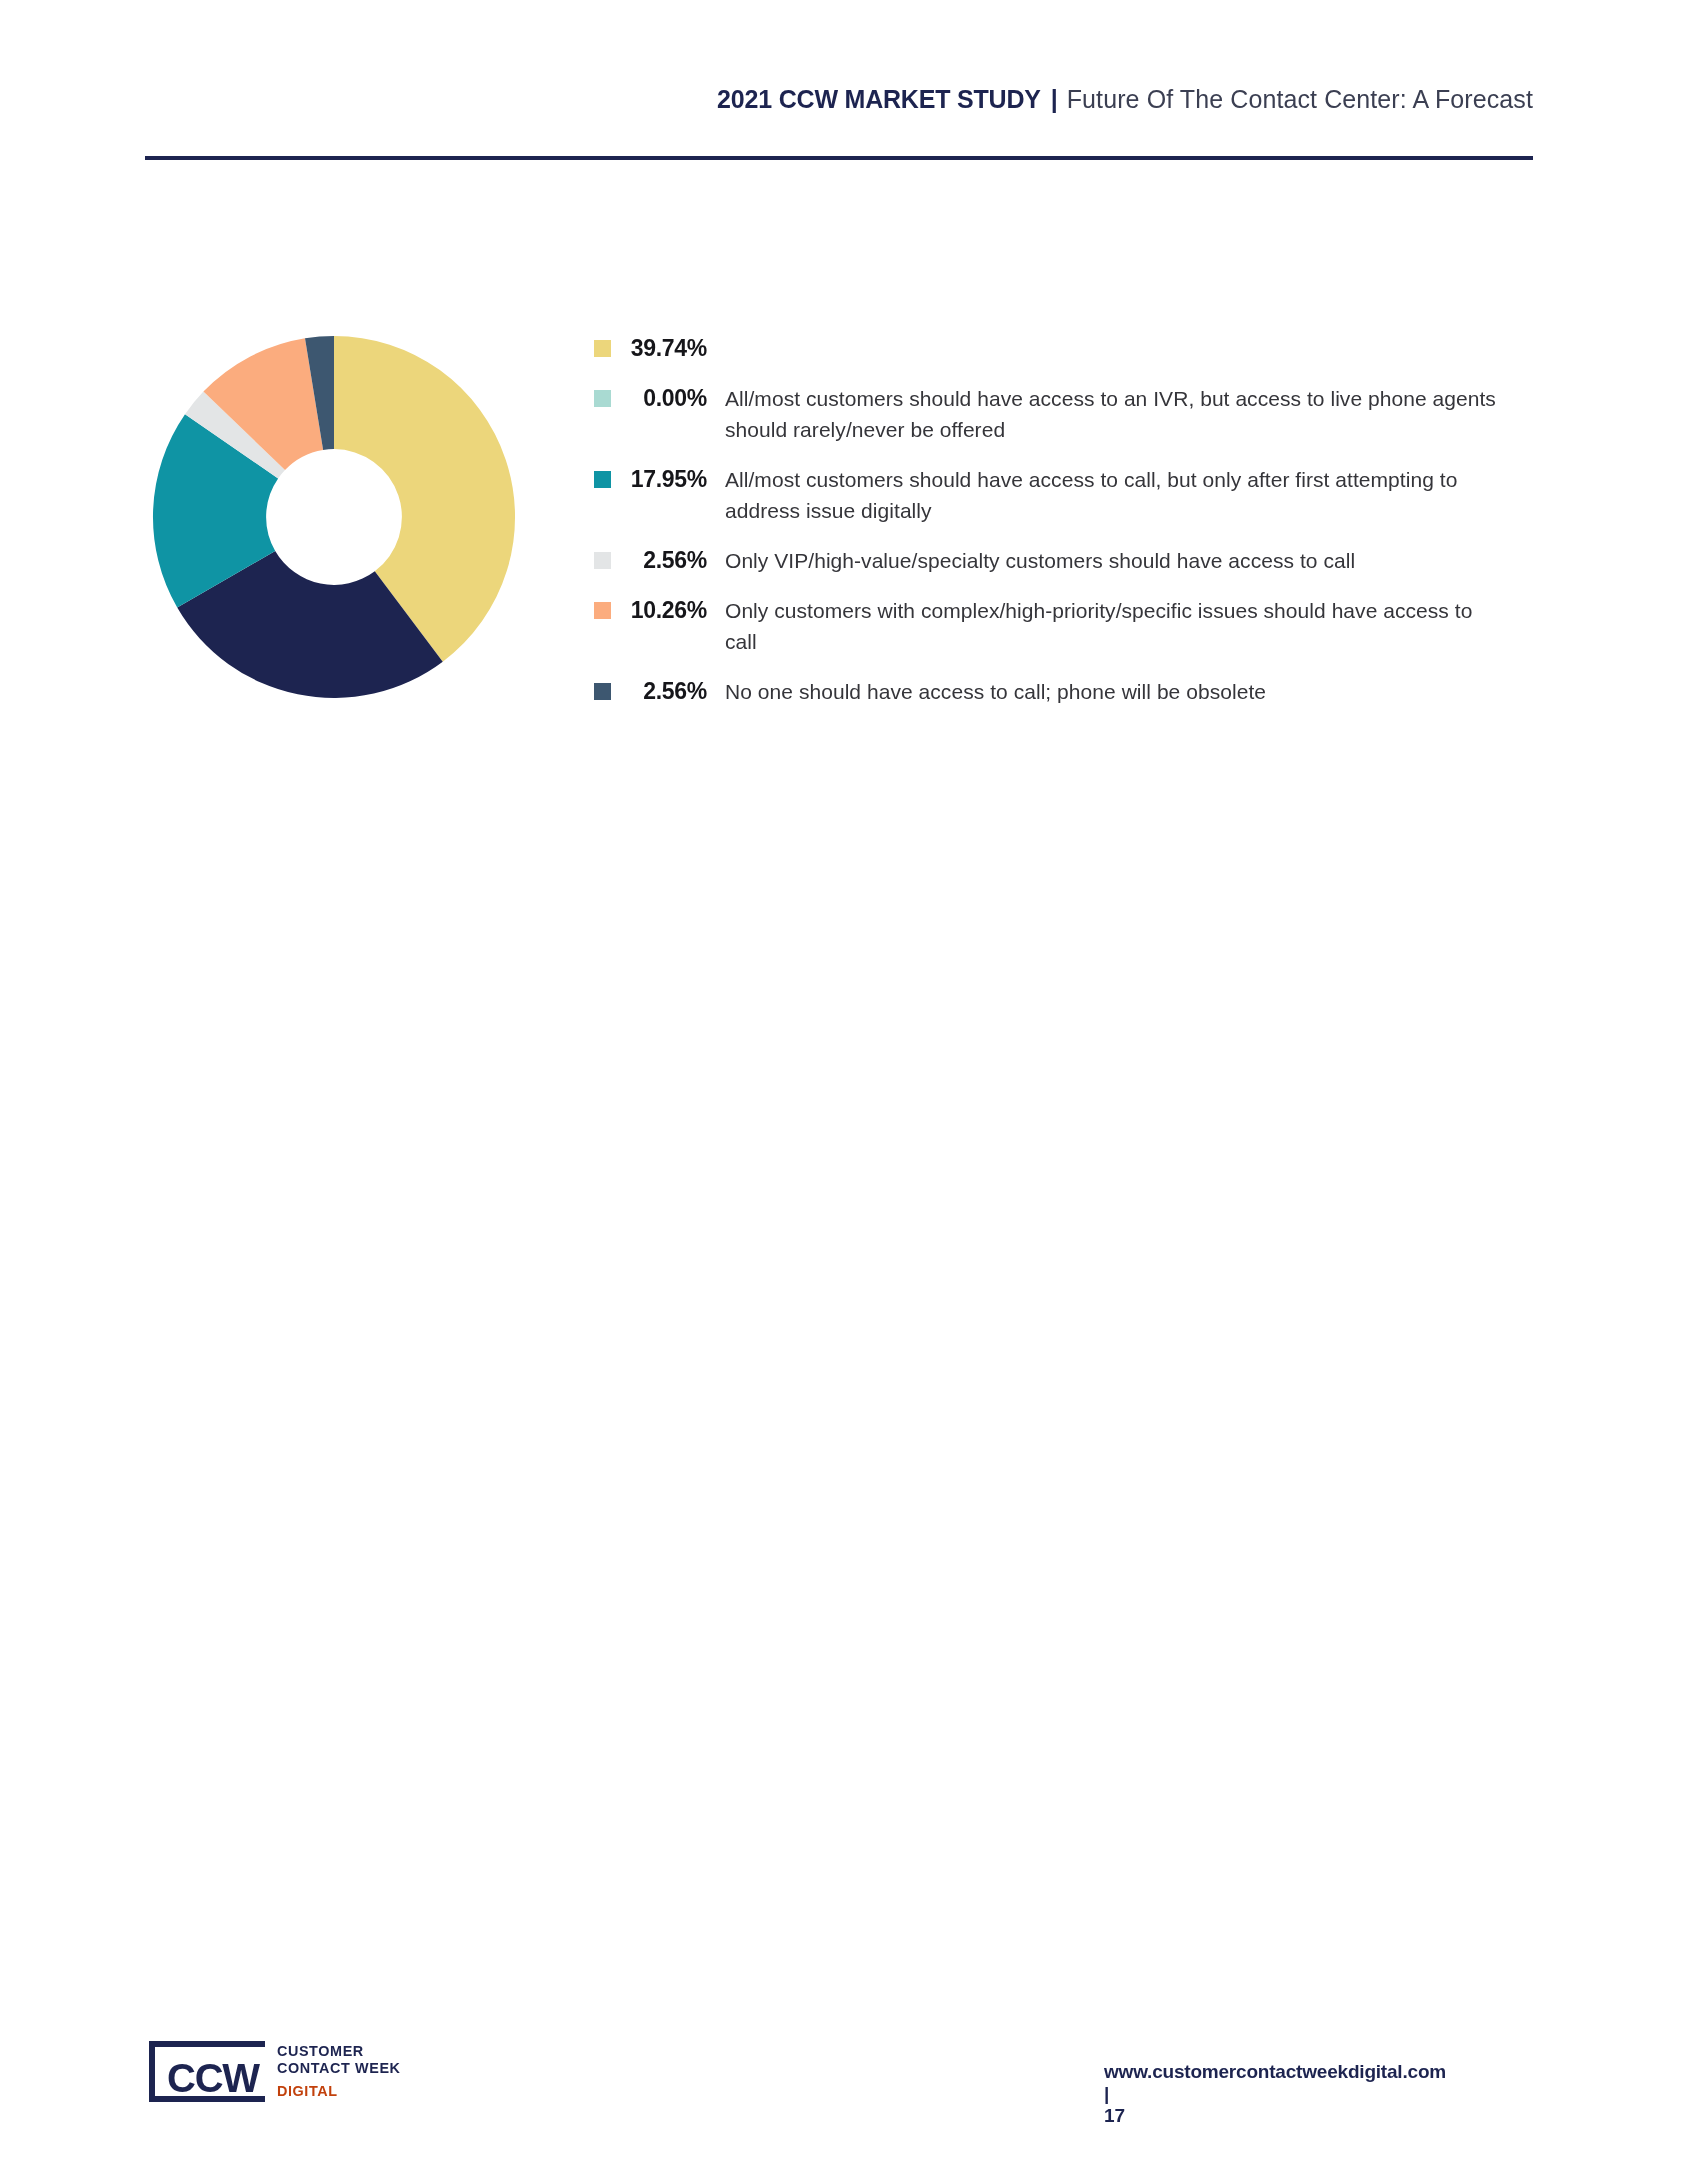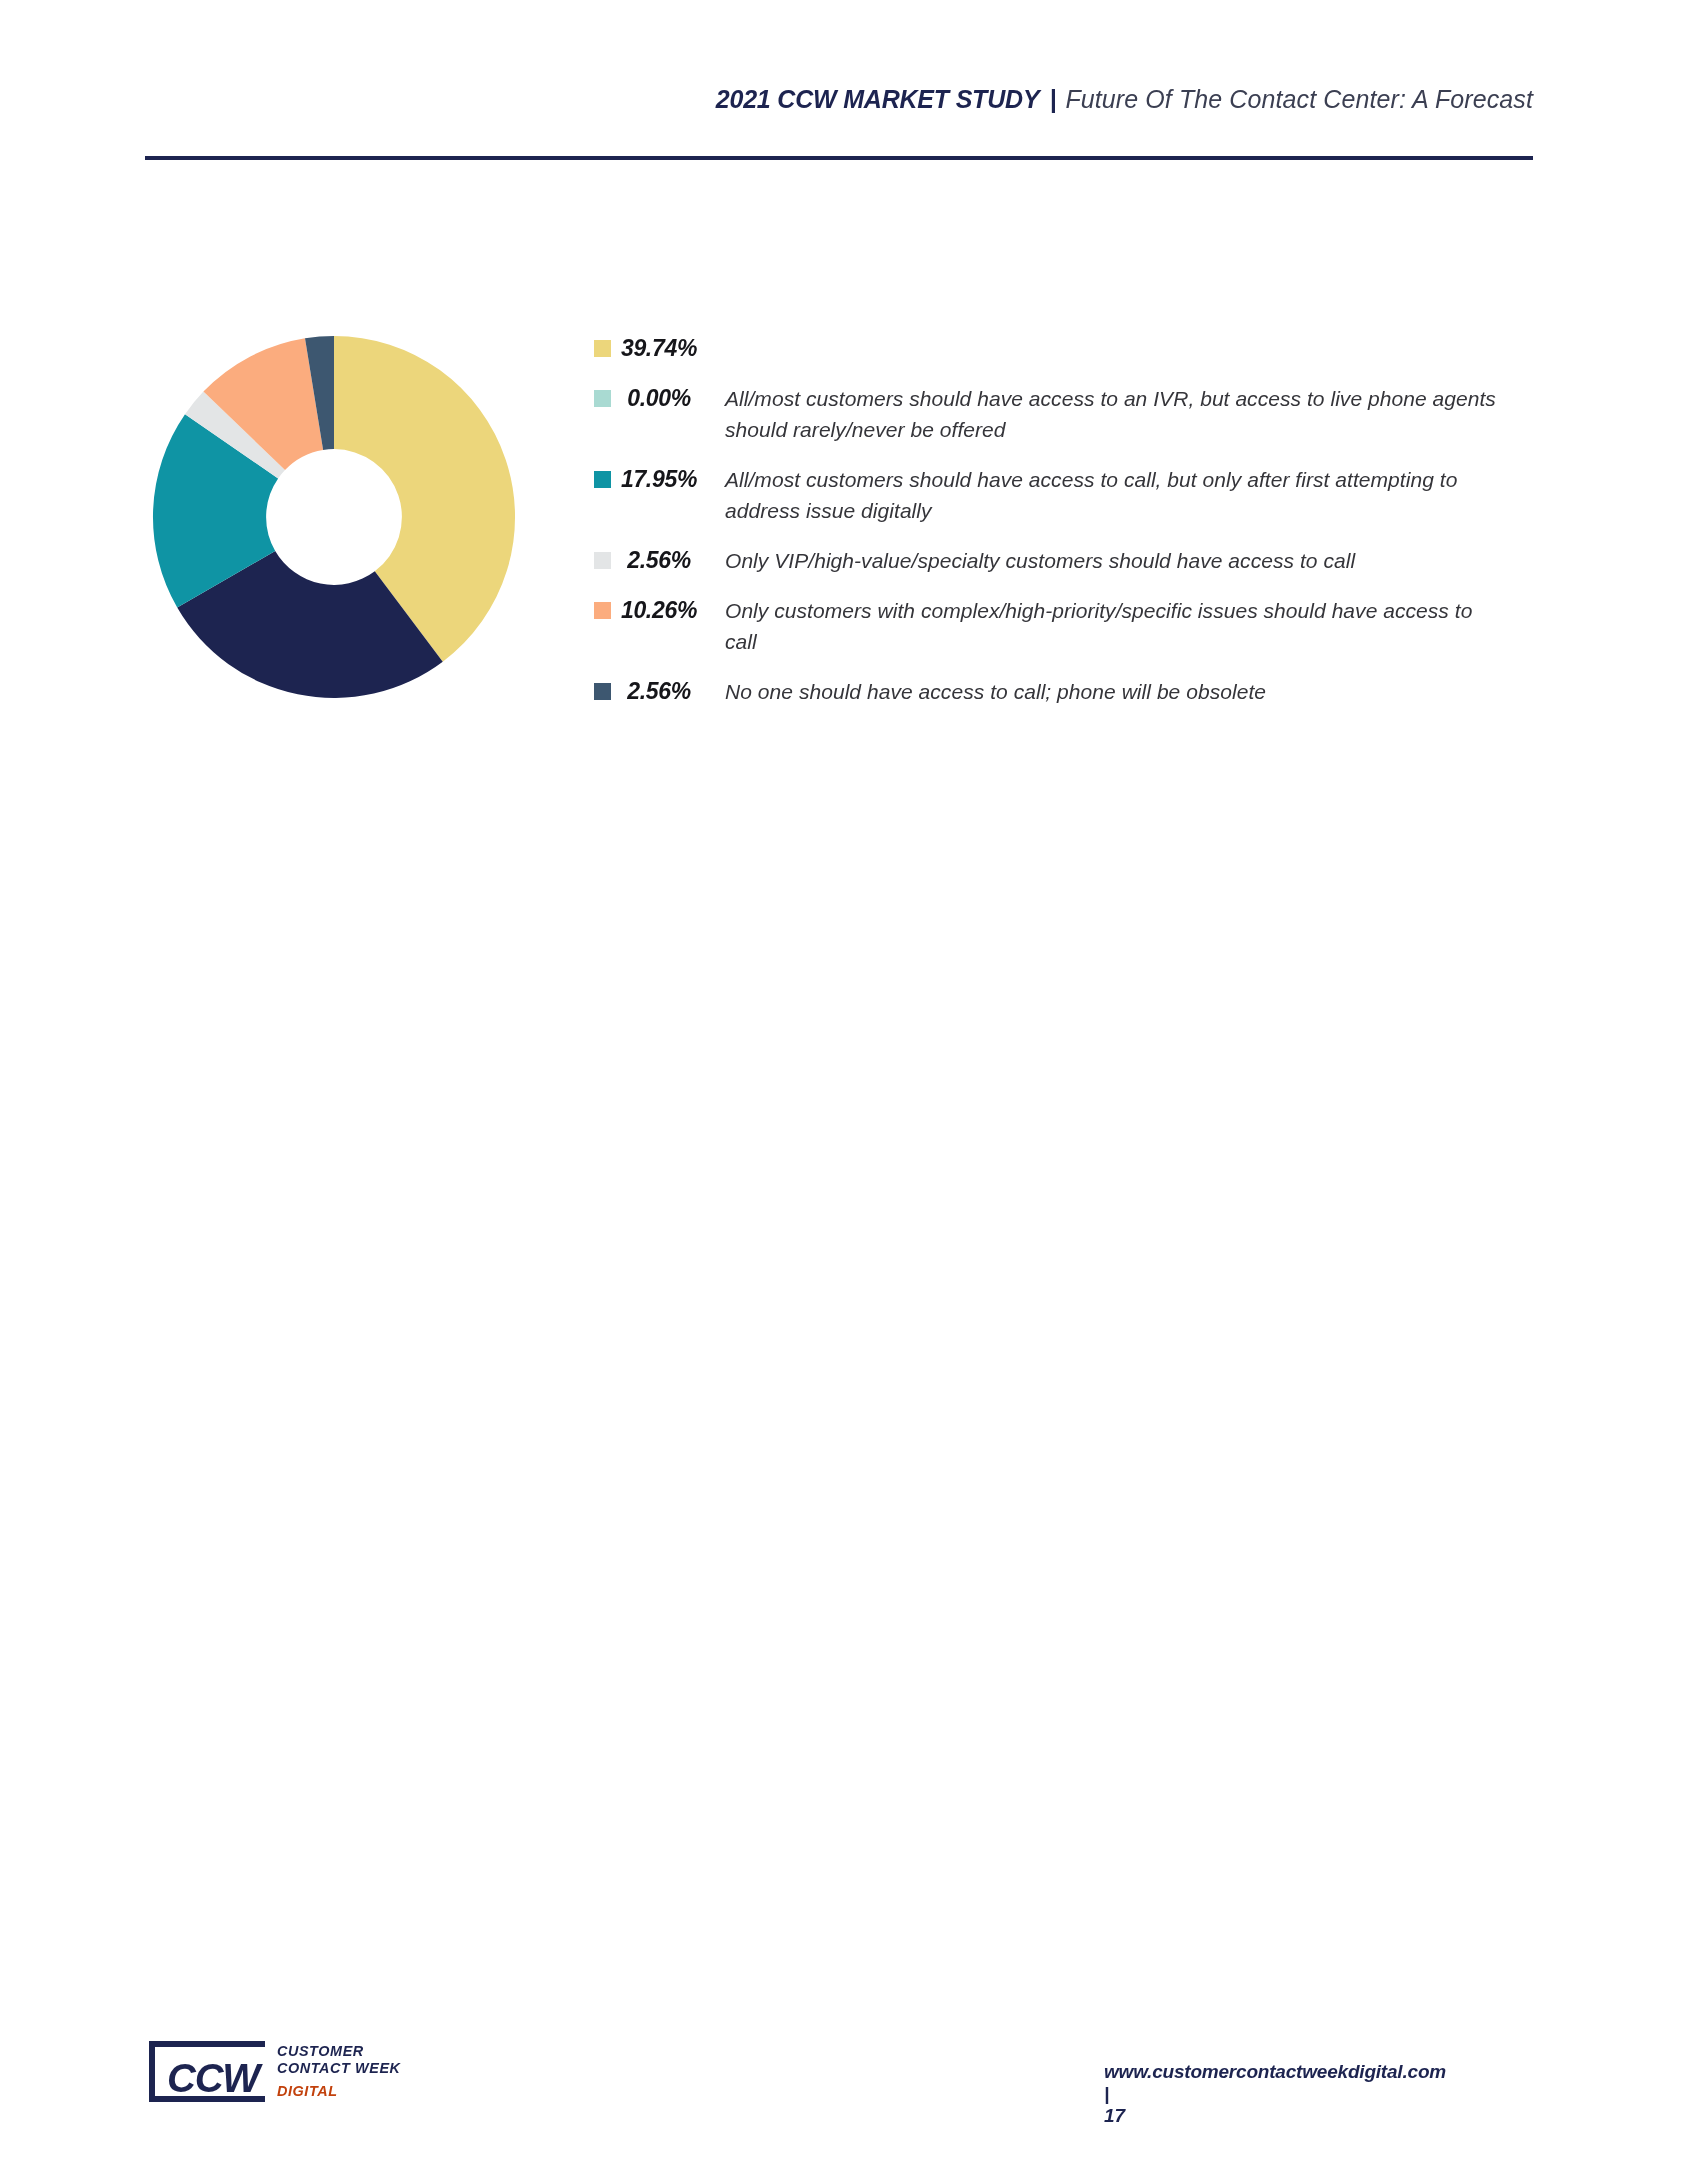--- a/index.html
+++ b/index.html
@@ -16,21 +16,20 @@
     color: #1b1b1b;
     position: relative;
     overflow: hidden;
   }
 
   .page {
     position: relative;
     width: 1584px;
     height: 2178px;
     background: #ffffff;
-    font-style: italic;
   }
 
   
   .header {
     position: absolute;
     left: 145px;
     top: 85px;
     width: 1388px;
     height: 46px;
     display: flex;
@@ -111,21 +110,21 @@
     flex: 0 0 auto;
     width: 17px;
     height: 17px;
     margin-top: 7px;
     margin-right: 0;
   }
 
   .legend-pct {
     flex: 0 0 auto;
     width: 114px;
-    text-align: center;
+    text-align: right;
     padding-right: 18px;
     font-size: 23px;
     font-weight: 700;
     letter-spacing: -0.3px;
     color: #16161a;
     line-height: 31px;
   }
 
   .legend-desc {
     flex: 1 1 auto;

